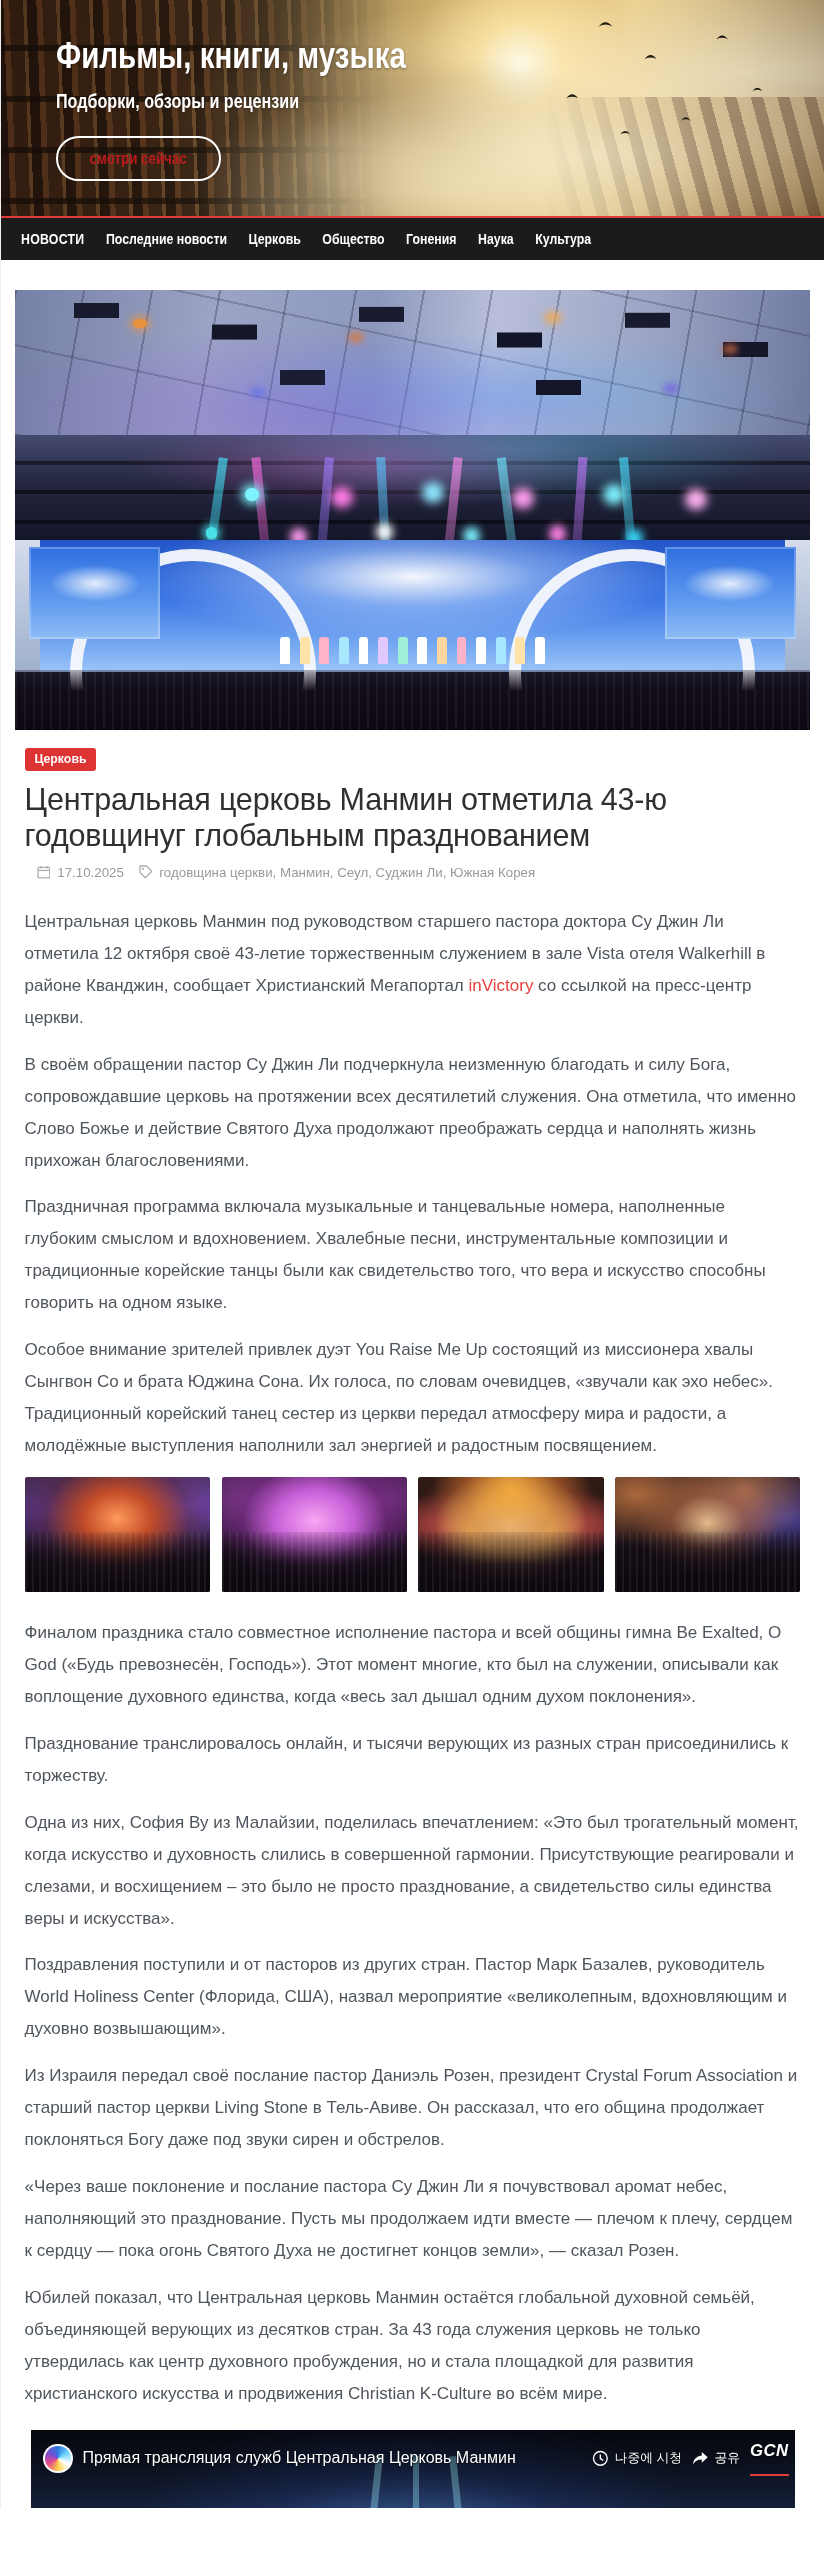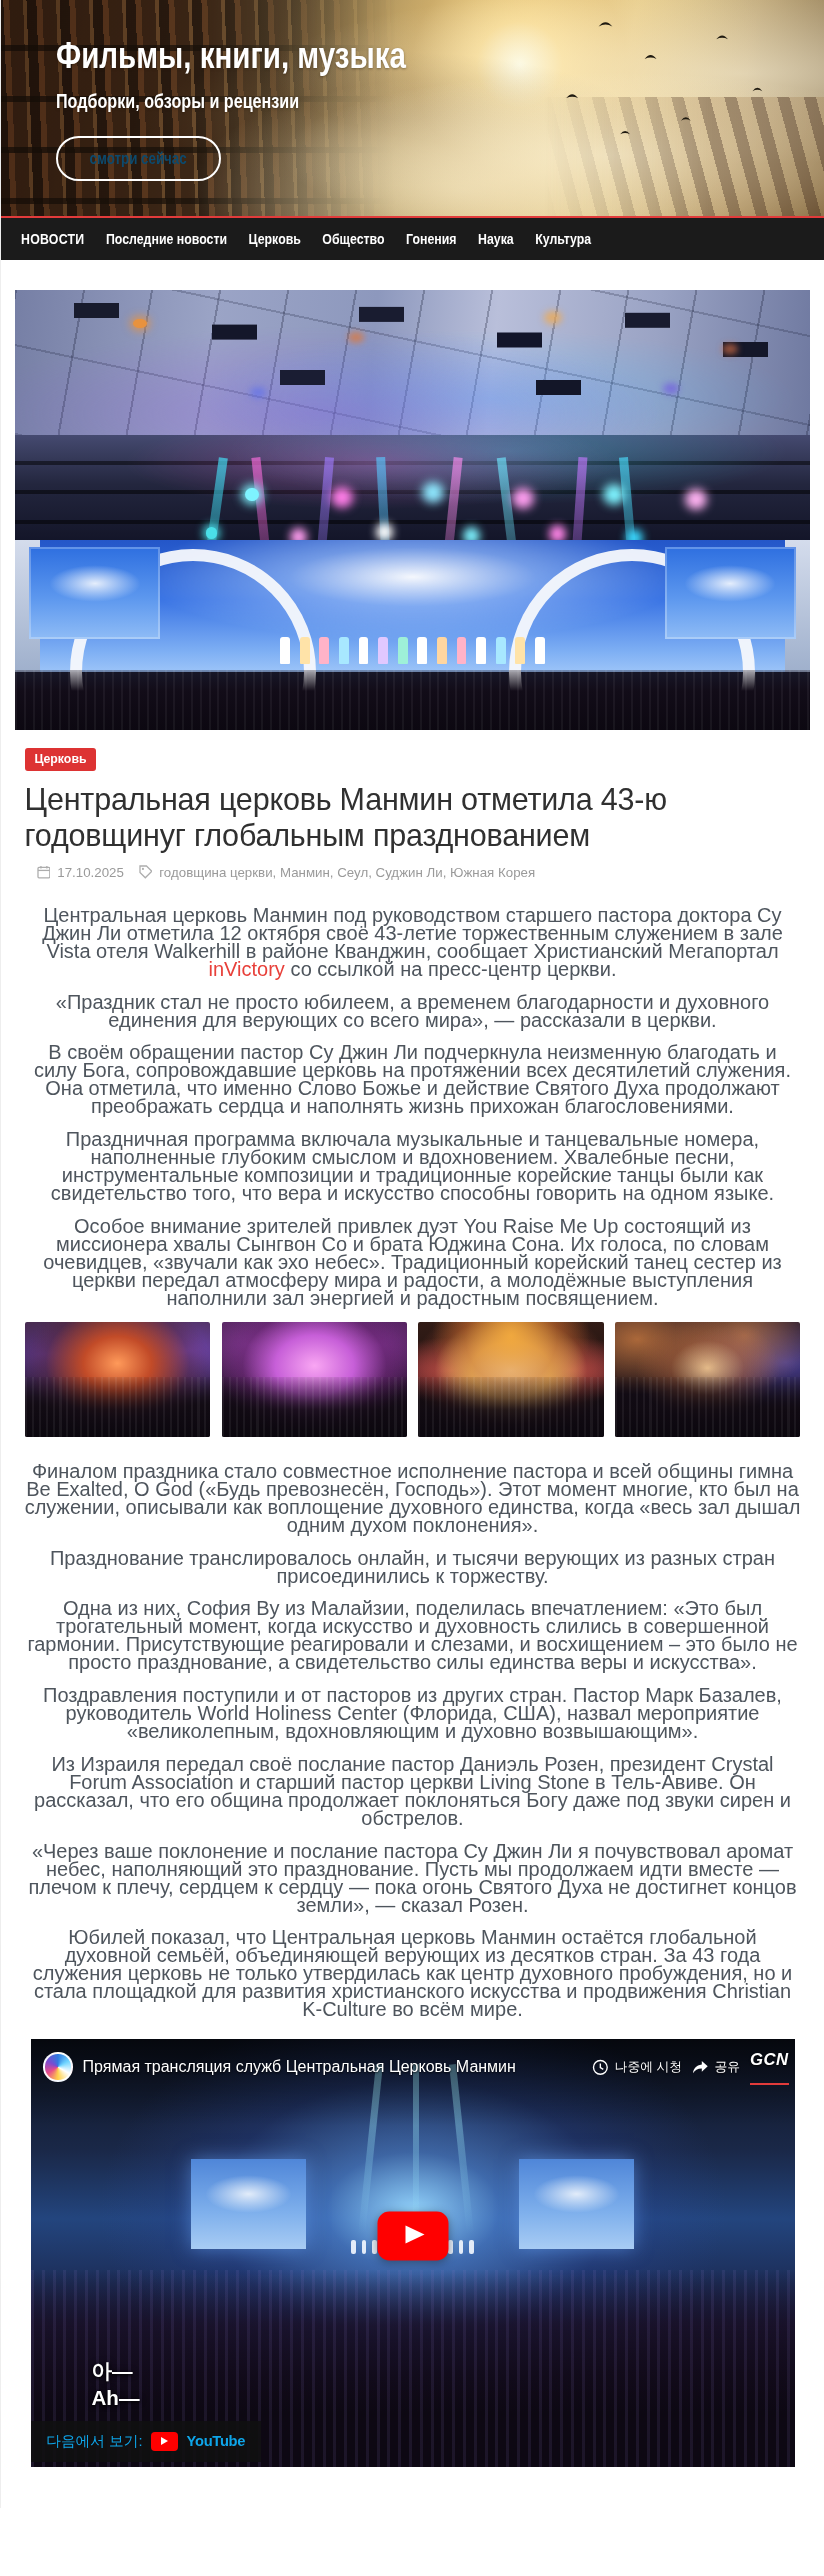--- a/index.html
+++ b/index.html
@@ -24,21 +24,21 @@
       radial-gradient(ellipse at 74% 72%, rgba(252,243,214,.8), transparent 38%),
       radial-gradient(ellipse at 56% 88%, rgba(238,222,182,.65), transparent 42%),
       radial-gradient(ellipse at 90% 34%, rgba(252,246,226,.55), transparent 45%),
       radial-gradient(ellipse at 47% 55%, rgba(120,95,60,.4), transparent 40%); }
   .hb-shelfdark { position:absolute; right:0; bottom:0; width:34%; height:55%; opacity:.5;
     background:repeating-linear-gradient(75deg, rgba(60,30,12,.8) 0 11.8px, rgba(140,95,45,.4) 11.8px 25.6px);
     -webkit-mask-image:linear-gradient(270deg,#000 40%,transparent); mask-image:linear-gradient(270deg,#000 40%,transparent); }
   .hb-birds { position:absolute; left:462px; top:4.9px; }
   .hd-title { position:absolute; left:55px; top:35px; color:#fff; font-size:36px; font-weight:700; white-space:nowrap; transform:scaleX(.82); transform-origin:0 50%; text-shadow:0 1px 2.9px rgba(30,20,5,.4); }
   .hd-sub { position:absolute; left:55px; top:90px; color:#fff; font-size:19.7px; font-weight:700; white-space:nowrap; transform:scaleX(.82); transform-origin:0 50%; text-shadow:0 1px 2.9px rgba(30,20,5,.4); }
-  .hd-btn { position:absolute; left:55px; top:136px; width:165px; height:45px; background:transparent; border:2px solid #fff; border-radius:25.6px; color:#0c4a6e; font-family:inherit; font-size:15.7px; font-weight:700; cursor:pointer; }
+  .hd-btn { position:absolute; left:55px; top:136px; width:165px; height:45px; background:transparent; border:2px solid #fff; border-radius:25.6px; color:#b91c1c; font-family:inherit; font-size:15.7px; font-weight:700; cursor:pointer; }
   .hd-btn span { display:inline-block; transform:scaleX(.85); }
 
   
   nav.main-nav { height:44px; background:#1b1b1b; border-top:2.9px solid #e23b3b; display:flex; align-items:center; padding:0 19.7px; }
   .nav-inner { display:flex; align-items:center; gap:25.6px; transform:scaleX(.84); transform-origin:0 50%; white-space:nowrap; }
   .nav-inner a { color:#fff; text-decoration:none; font-size:14.7px; font-weight:600; }
   .nav-inner a.first { font-weight:700; letter-spacing:0.3px; }
 
   
   .post-hero { position:relative; height:440px; margin:29.5px 13.8px 18.7px; overflow:hidden; background:#1a1d30; }
@@ -87,21 +87,21 @@
       repeating-linear-gradient(90deg, rgba(255,255,255,.05) 0 2px, transparent 2px 8.8px),
       linear-gradient(180deg, rgba(18,12,24,.3), #120c18 35%, #0c0811); }
 
   
   .post-body { padding:0 23.6px; }
   .badge { display:inline-block; background:#dd3333; color:#fff; font-size:12.3px; font-weight:600; padding:3.9px 9.8px 4.9px; border-radius:2.9px; text-decoration:none; margin-top:0; }
   h2.post-title { font-size:30.5px; line-height:36px; font-weight:500; color:#303030; margin:9.8px 0 11.8px; letter-spacing:-0.2px; }
   .meta { display:flex; align-items:center; gap:6.9px; color:#9a9a9a; font-size:13.3px; margin-bottom:26.5px;margin-left:12px; }
   .meta svg { display:block; }
   .meta .tags { color:#9a9a9a; text-decoration:none; }
-  .post-body p { font-size:20px; line-height:18px; color:#4e555d; margin:0 0 14.7px;text-align:center; }
+  .post-body p { font-size:17px; line-height:32px; color:#4e555d; margin:0 0 14.7px; }
   .link-red { color:#e8403a; text-decoration:none; }
 
   .gallery { display:flex; gap:11.8px; margin:12.8px 0 25.6px; }
   .thumb { flex:1; height:115px; position:relative; overflow:hidden; border-radius:2px; cursor:pointer; }
   .thumb::after { content:""; position:absolute; left:0; right:0; bottom:0; height:52%;
     background:
       repeating-linear-gradient(90deg, rgba(255,255,255,.06) 0 2px, transparent 2px 6.9px),
       linear-gradient(180deg, rgba(16,10,18,.1), rgba(16,10,18,.88) 55%, #0b070e); }
   .t1 { background: radial-gradient(ellipse at 50% 36%, #ff9a5a, #c24b28 26%, rgba(90,40,60,.4) 55%, transparent 70%),
         radial-gradient(ellipse at 88% 25%, rgba(130,80,210,.8), transparent 45%),
@@ -268,21 +268,20 @@
         </svg>
         <span>17.10.2025</span>
         <svg style="margin-left:7.9px" width="13.8" height="13.8" viewBox="0 0 14 14" fill="#adadad">
           <path d="M7.6 1 L13 6.4 L6.4 13 L1 7.6 L1 1 Z" fill="none" stroke="#adadad" stroke-width="1.3"></path>
             <circle cx="4" cy="4" r="1.1"></circle>
         </svg>
         <a href="#" class="tags">годовщина церкви, Манмин, Сеул, Суджин Ли, Южная Корея</a>
       </div>
 
       <p><span>Центральная церковь Манмин под руководством старшего пастора доктора Су Джин Ли отметила 12 октября своё 43-летие торжественным служением в зале Vista отеля Walkerhill в районе Кванджин, сообщает Христианский Мегапортал </span><a href="#" class="link-red">inVictory</a><span> со ссылкой на пресс-центр церкви.</span></p>
-      <p>«Праздник стал не просто юбилеем, а временем благодарности и духовного единения для верующих со всего мира», — рассказали в церкви.</p>
       <p>В своём обращении пастор Су Джин Ли подчеркнула неизменную благодать и силу Бога, сопровождавшие церковь на протяжении всех десятилетий служения. Она отметила, что именно Слово Божье и действие Святого Духа продолжают преображать сердца и наполнять жизнь прихожан благословениями.</p>
       <p>Праздничная программа включала музыкальные и танцевальные номера, наполненные глубоким смыслом и вдохновением. Хвалебные песни, инструментальные композиции и традиционные корейские танцы были как свидетельство того, что вера и искусство способны говорить на одном языке.</p>
       <p>Особое внимание зрителей привлек дуэт You Raise Me Up состоящий из миссионера хвалы Сынгвон Со и брата Юджина Сона. Их голоса, по словам очевидцев, «звучали как эхо небес». Традиционный корейский танец сестер из церкви передал атмосферу мира и радости, а молодёжные выступления наполнили зал энергией и радостным посвящением.</p>
 
       <div class="gallery">
         <div class="thumb t1"></div>
         <div class="thumb t2"></div>
         <div class="thumb t3"></div>
         <div class="thumb t4"></div>
       </div>

